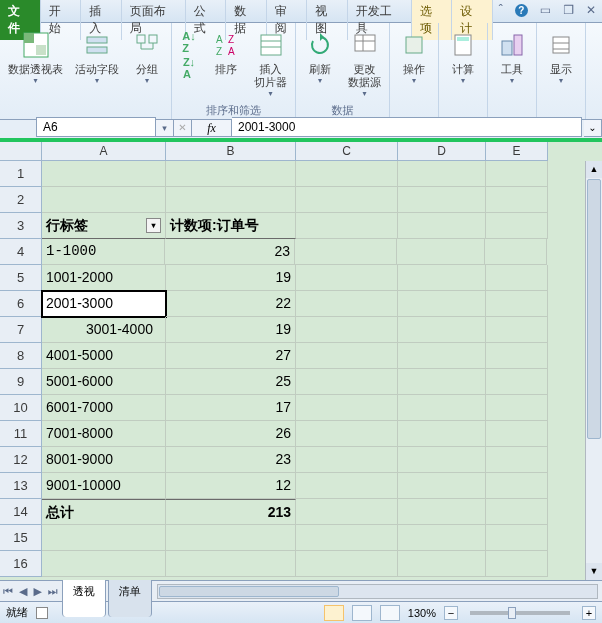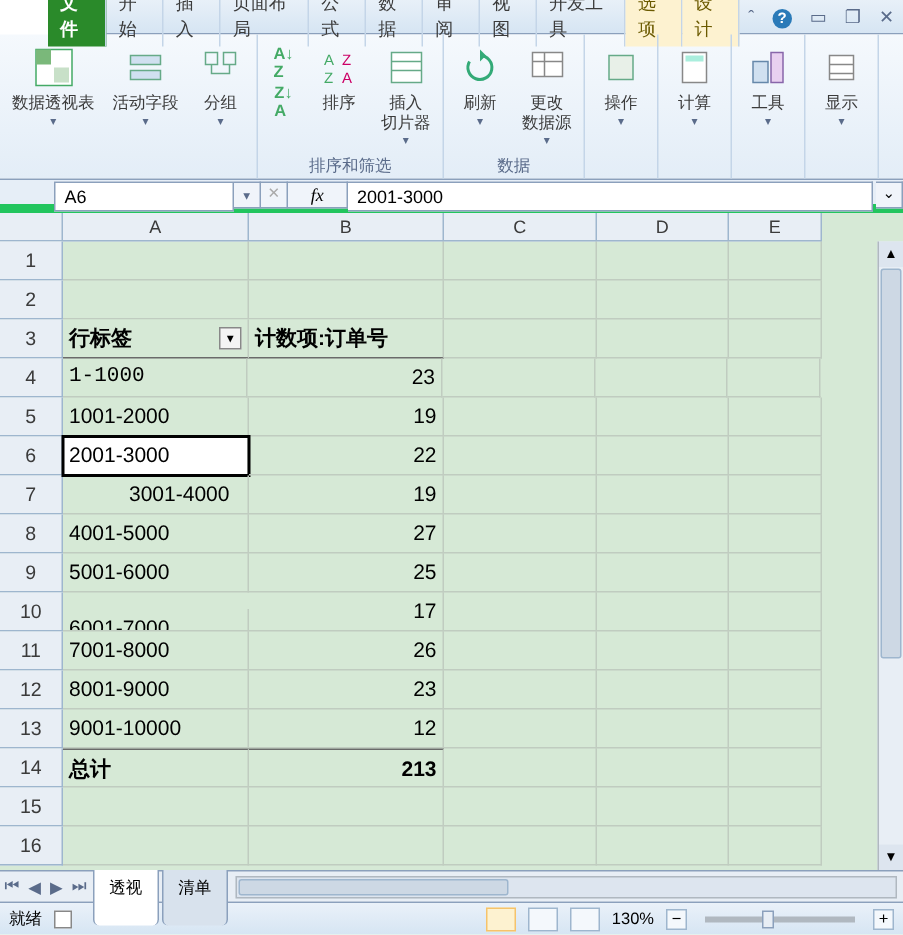--- a/index.html
+++ b/index.html
@@ -1,39 +1,39 @@
 <!DOCTYPE html>
 <html><head>
 <meta charset="utf-8">
 <style>
 * { margin:0; padding:0; box-sizing:border-box; font-family:"Microsoft YaHei",SimSun,sans-serif; }
 body { width:602px; height:623px; background:#fff; overflow:hidden; font-size:12px; }
 
 
-.menubar { height:23px; background:linear-gradient(#e8f0f8,#d6e5f3); display:flex; align-items:center; border-bottom:1px solid #8ba0bc;margin-left:32px; }
+.menubar { height:23px; background:linear-gradient(#e8f0f8,#d6e5f3); display:flex; align-items:flex-start; border-bottom:1px solid #8ba0bc; }
 .menubar .tab { padding:3px 8px; color:#3b3b3b; cursor:pointer; border-right:1px solid #c4d5e8; }
 .menubar .tab.file { background:#2a8a2a; color:#fff; font-weight:bold; }
 .menubar .tab.context { background:#fdf2d0; color:#6b5a00; }
 .menubar .spacer { flex:1; }
 .menubar .winctl { padding:3px 6px; color:#5a6b8a; }
 .help-icon { display:inline-block; width:13px; height:13px; border-radius:50%; background:#2a7ab8; color:#fff; text-align:center; line-height:13px; font-size:10px; font-weight:bold;}
 
 
 .ribbon { height:97px; background:linear-gradient(#f5f9fd,#e3edf7); border-bottom:1px solid #8ba0bc; display:flex; }
 .rgroup { border-right:1px solid #c4d5e8; padding:3px 4px 0 4px; display:flex; flex-direction:column; }
 .rgroup .btns { flex:1; display:flex; align-items:flex-start; gap:4px; }
 .rgroup .glabel { text-align:center; font-size:11px; color:#5a6b8a; padding:2px 0; }
 .rbtn { display:flex; flex-direction:column; align-items:center; padding:2px 3px; cursor:pointer; border:1px solid transparent; border-radius:3px; }
 .rbtn .ric { width:32px; height:32px; display:flex; align-items:center; justify-content:center; }
 .rbtn .rlbl { font-size:11px; color:#3b3b3b; text-align:center; line-height:13px; margin-top:2px; white-space:pre; }
 .rbtn.small .ric { width:18px; height:18px; }
 .rbtn .dd { font-size:8px; color:#5a6b8a; }
 
 
-.fxbar { height:22px; background:#e6eef7; border-bottom:6px solid #22c55e; display:flex; align-items:flex-start; }
+.fxbar { height:22px; background:#e6eef7; border-bottom:4px solid #22c55e; display:flex; align-items:flex-end; }
 .namebox { width:120px; border:1px solid #8ba0bc; background:#fff; margin:1px 0 1px 36px; padding:2px 6px; font-size:12px; }
 .nbdd { width:18px; border:1px solid #8ba0bc; border-left:none; background:#f0f4fa; margin:1px 0; text-align:center; font-size:9px; color:#5a6b8a; line-height:16px; }
 .fxlbl { width:40px; border:1px solid #8ba0bc; border-left:none; margin:1px 0; text-align:center; font-style:italic; font-family:"Times New Roman"; line-height:16px; background:#f0f4fa;}
 .fxinput { flex:1; border:1px solid #8ba0bc; border-left:none; margin:1px 2px 1px 0; padding:2px 6px; background:#fff; }
 .fxexp { width:18px; border:1px solid #8ba0bc; border-left:none; margin:1px 0; background:#f0f4fa; text-align:center; line-height:16px; font-size:10px;}
 
 
 .gridwrap { height:438px; position:relative; overflow:hidden; background:#d6e9d6; }
 .selectall { position:absolute; left:0; top:0; width:42px; height:19px; background:#e8eef5; border-right:1px solid #9eb6ce; border-bottom:1px solid #9eb6ce; }
 .colheads { position:absolute; left:42px; top:0; height:19px; display:flex; }
@@ -362,21 +362,21 @@
         <div class="cell" style="width: 62px;"></div>
       </div>
       <div class="cellrow">
         <div class="cell" style="width: 124px;">5001-6000</div>
         <div class="cell num" style="width: 130px;">25</div>
         <div class="cell" style="width: 102px;"></div>
         <div class="cell" style="width: 88px;"></div>
         <div class="cell" style="width: 62px;"></div>
       </div>
       <div class="cellrow">
-        <div class="cell" style="width: 124px; margin-top: 11px;">6001-7000</div>
+        <div class="cell" style="width: 124px;">6001-7000</div>
         <div class="cell num" style="width: 130px;">17</div>
         <div class="cell" style="width: 102px;"></div>
         <div class="cell" style="width: 88px;"></div>
         <div class="cell" style="width: 62px;"></div>
       </div>
       <div class="cellrow">
         <div class="cell" style="width: 124px;">7001-8000</div>
         <div class="cell num" style="width: 130px;">26</div>
         <div class="cell" style="width: 102px;"></div>
         <div class="cell" style="width: 88px;"></div>

